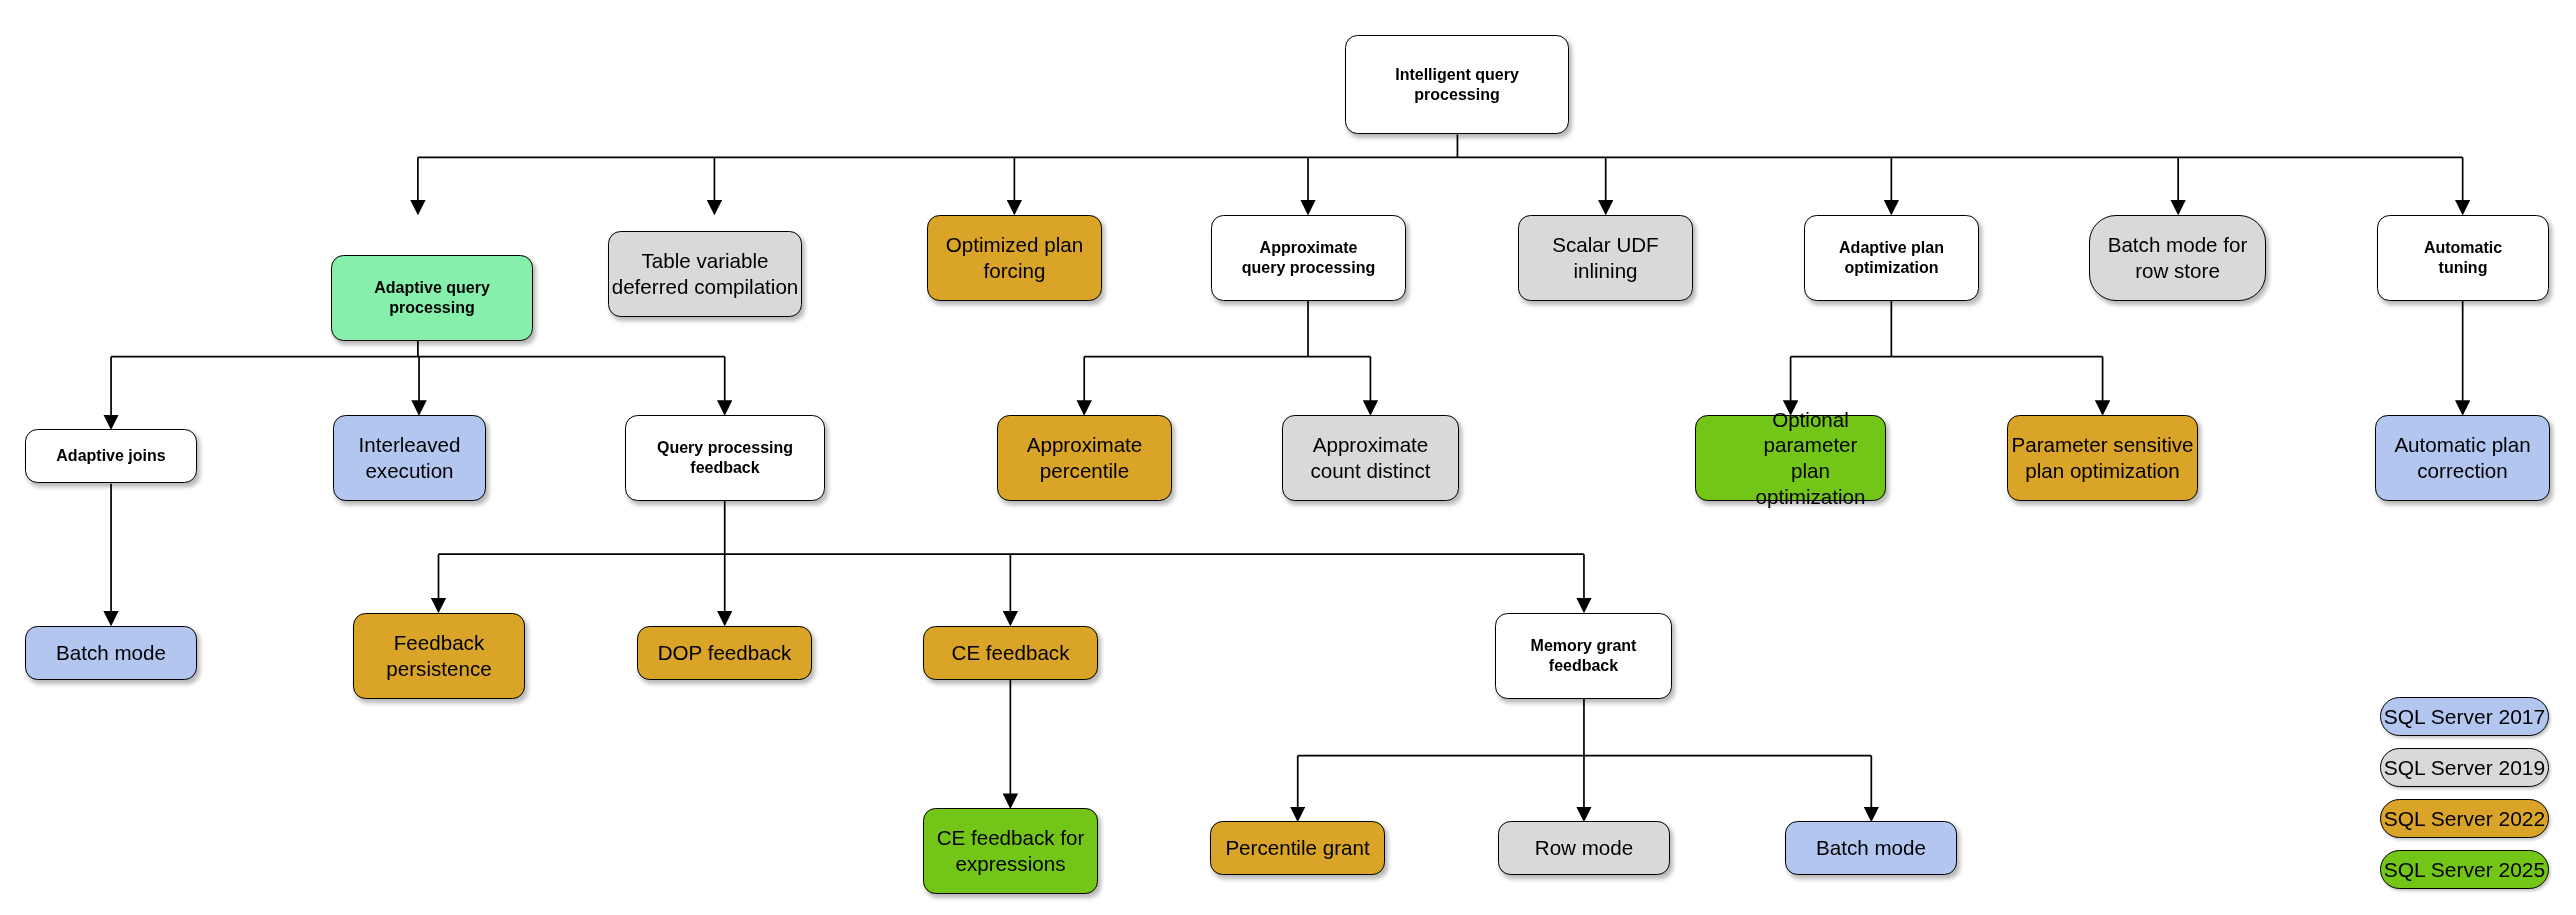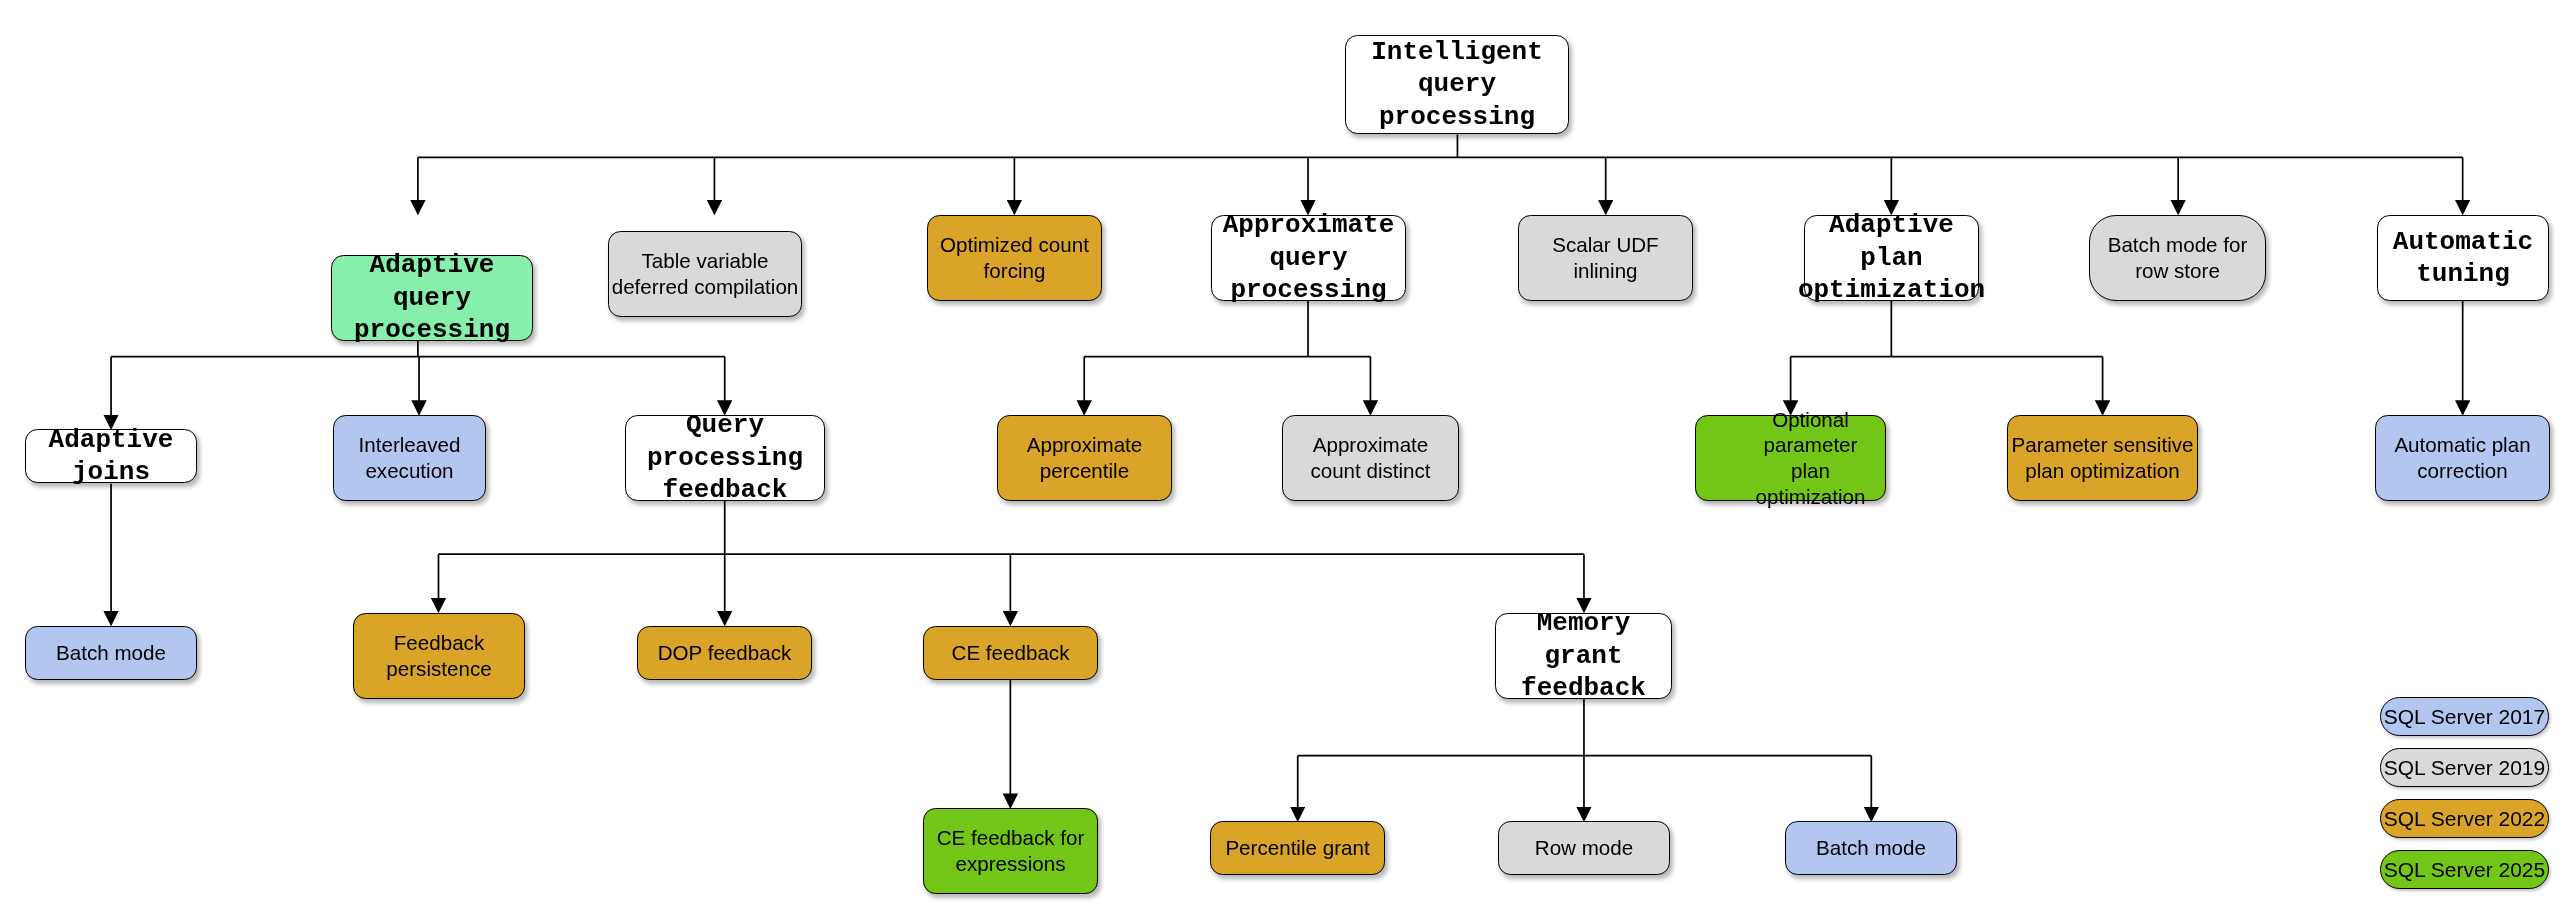--- a/index.html
+++ b/index.html
@@ -3,21 +3,21 @@
 <meta charset="utf-8">
 <style>
   html,body{margin:0;padding:0;background:#ffffff;}
   #canvas{position:relative;width:2576px;height:916px;background:#ffffff;overflow:hidden;
           font-family:"Liberation Sans", sans-serif;color:#000;}
   #edges{position:absolute;left:0;top:0;width:2576px;height:916px;}
   .node{position:absolute;box-sizing:border-box;border:1.7px solid #000;border-radius:12.6px;
         display:flex;align-items:center;justify-content:center;text-align:center;
         font-size:20.6px;line-height:1.25;white-space:pre-line;
         box-shadow:2.9px 3.4px 4px rgba(0,0,0,0.28);}
-  .node.bold{font-weight:bold;font-size:26px;font-family:Liberation Mono, monospace;}
+  .node.bold{font-weight:bold;font-size:16px;}
   .pill{position:absolute;box-sizing:border-box;border:1.7px solid #000;border-radius:19.5px;
         display:flex;align-items:center;justify-content:center;text-align:center;
         font-size:21px;box-shadow:1.7px 2.3px 2.9px rgba(0,0,0,0.22);}
 </style>
 </head>
 <body>
 
 <div id="canvas">
   <svg id="edges" xmlns="http://www.w3.org/2000/svg" viewBox="0 0 4500 1600">
     <defs>
@@ -62,21 +62,21 @@
       <line x1="2267" y1="1320" x2="2267" y2="1432" stroke="#000000" stroke-width="3" marker-end="url(#arrow)"></line>
       <line x1="2767" y1="1320" x2="2767" y2="1432" stroke="#000000" stroke-width="3" marker-end="url(#arrow)"></line>
       <line x1="3269" y1="1320" x2="3269" y2="1432" stroke="#000000" stroke-width="3" marker-end="url(#arrow)"></line>
     </svg>
 <div class="node bold" style="left: 1345px; top: 35px; width: 224px; height: 99px; background: rgb(255, 255, 255);">Intelligent query
 processing</div>
     <div class="node bold" style="left: 331px; top: 215px; width: 202px; height: 86px; background: #86efac; margin-top: 40px;">Adaptive query
 processing</div>
     <div class="node" style="left: 608px; top: 231px; width: 194px; height: 86px; background: rgb(217, 217, 217);">Table variable
 deferred compilation</div>
-    <div class="node" style="left: 927px; top: 215px; width: 175px; height: 86px; background: rgb(217, 164, 39);">Optimized count
+    <div class="node" style="left: 927px; top: 215px; width: 175px; height: 86px; background: rgb(217, 164, 39);">Optimized plan
 forcing</div>
     <div class="node bold" style="left: 1211px; top: 215px; width: 195px; height: 86px; background: rgb(255, 255, 255);">Approximate
 query processing</div>
     <div class="node" style="left: 1518px; top: 215px; width: 175px; height: 86px; background: rgb(217, 217, 217);">Scalar UDF
 inlining</div>
     <div class="node bold" style="left: 1804px; top: 215px; width: 175px; height: 86px; background: rgb(255, 255, 255);">Adaptive plan
 optimization</div>
     <div class="node" style="left: 2089px; top: 215px; width: 177px; height: 86px; background: rgb(217, 217, 217); border-radius: 27px;">Batch mode for
 row store</div>
     <div class="node bold" style="left: 2377px; top: 215px; width: 172px; height: 86px; background: rgb(255, 255, 255);">Automatic

